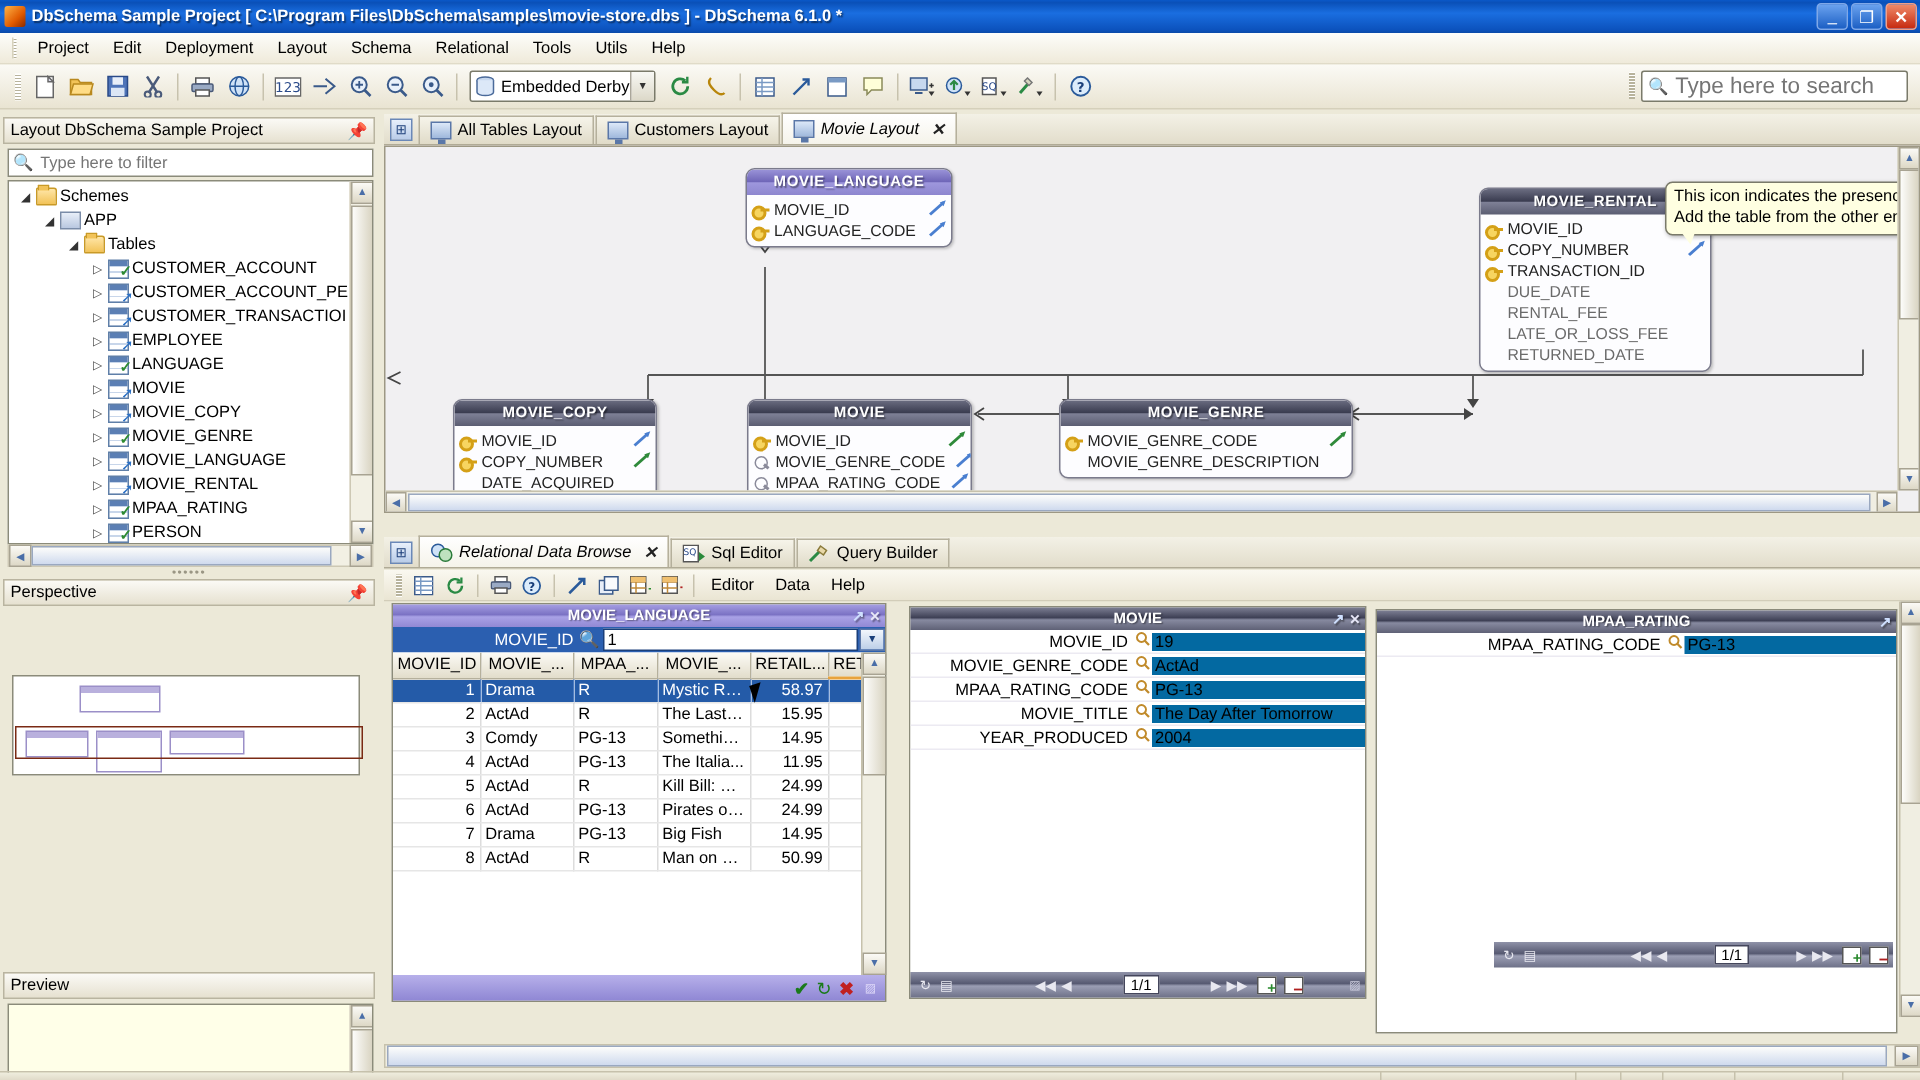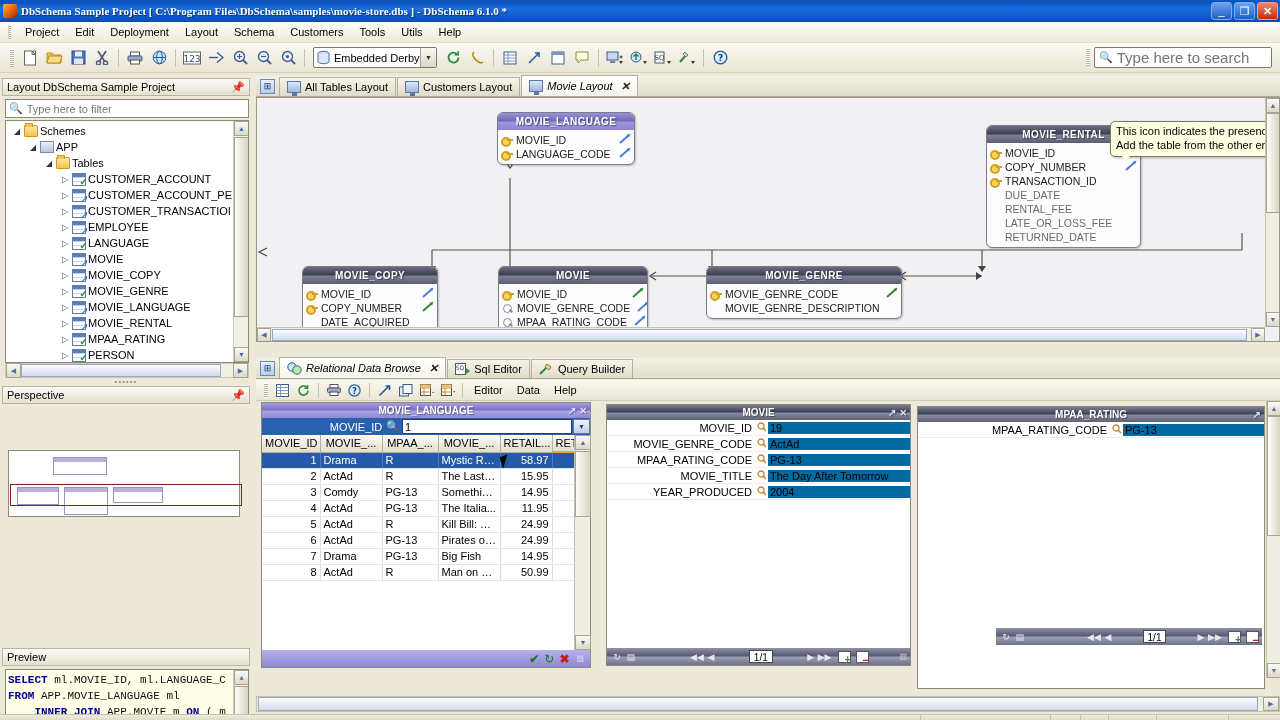--- a/index.html
+++ b/index.html
@@ -20,21 +20,20 @@
     display: flex; align-items: center; color: #fff;
   }
   .titlebar .tb-icon {
     width: 14px; height: 14px; margin: 0 4px 0 3px;
     background: linear-gradient(135deg,#ffb347,#e05a00 60%,#8a2a00);
     border-radius: 2px; flex: none;
   }
   .titlebar .tb-text {
     font-size: 11px; font-weight: bold; white-space: nowrap;
     text-shadow: 1px 1px 1px rgba(0,0,0,.5);
-    font-family: Liberation Serif, serif;
   }
   .tb-buttons { position: absolute; right: 2px; top: 2px; display: flex; gap: 2px; }
   .tb-btn {
     width: 21px; height: 18px; border: 1px solid #7fa8e8;
     background: linear-gradient(180deg,#6ba3ef,#1c5fc4);
     border-radius: 3px; color: #fff; font-size: 11px;
     display: flex; align-items: center; justify-content: center;
     font-family: "Liberation Sans", sans-serif;
   }
   .tb-btn.close { background: linear-gradient(180deg,#f08b6a,#c62a10); border-color: #f0a08a; font-weight: bold; }
@@ -438,21 +437,21 @@
     </div>
   </div>
 
   <div class="menubar">
     <div class="grip"></div>
     <div class="menu-item">Project</div>
     <div class="menu-item">Edit</div>
     <div class="menu-item">Deployment</div>
     <div class="menu-item">Layout</div>
     <div class="menu-item">Schema</div>
-    <div class="menu-item">Customers</div>
+    <div class="menu-item">Relational</div>
     <div class="menu-item">Tools</div>
     <div class="menu-item">Utils</div>
     <div class="menu-item">Help</div>
   </div>
 
   <div class="toolbar">
     <div class="tgrip"></div>
     <div class="tbtn">
       <svg width="15" height="16" viewBox="0 0 15 16">
           <rect x="1.5" y="1" width="11" height="14" fill="#fff" stroke="#666"></rect>
@@ -771,25 +770,20 @@
         <div class="mm-view" style="left:1px;top:33px;width:232px;height:22px;"></div>
       </div>
 
     </div>
 
     <div class="preview-head">
       <span class="ph-title">Preview</span>
     </div>
 
     <div class="sqlview">
-      <div id="sql-lines">
-          <div class="ln"><span class="kw">SELECT</span><span> ml.MOVIE_ID, ml.LANGUAGE_C</span></div>
-          <div class="ln"><span class="kw">FROM</span><span> APP.MOVIE_LANGUAGE ml</span></div>
-          <div class="ln"><span>    </span><span class="kw">INNER JOIN</span><span> APP.MOVIE m </span><span class="kw">ON</span><span> ( m</span></div>
-        </div>
       <div class="sql-vscroll">
         <div class="scr-btn">▲</div>
         <div class="scr-thumb" style="top:16px;height:45px;"></div>
 
       </div>
 
     </div>
   </div>
 
   <div class="diagram-tabs">

